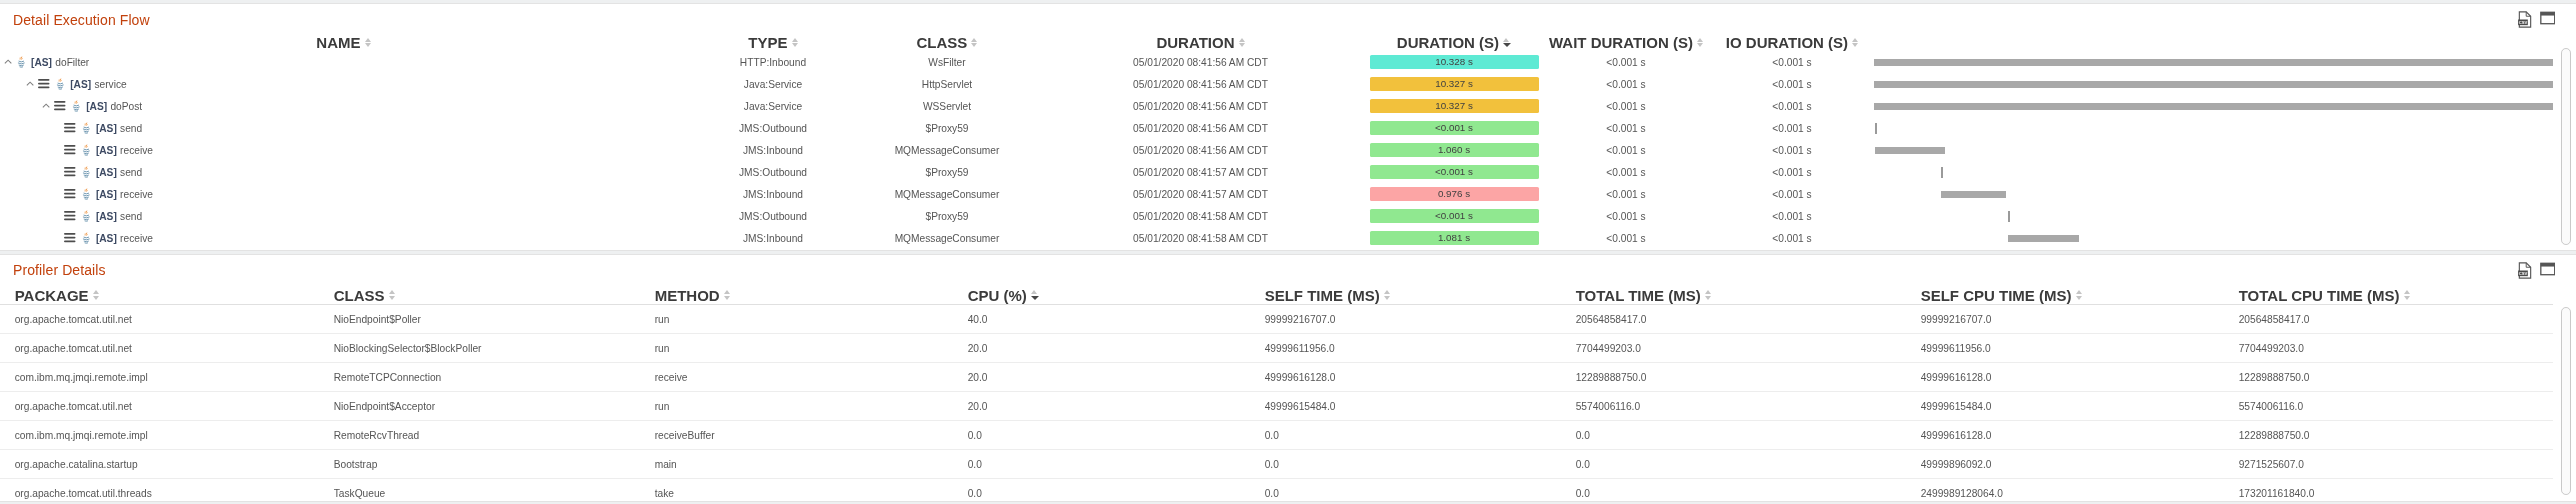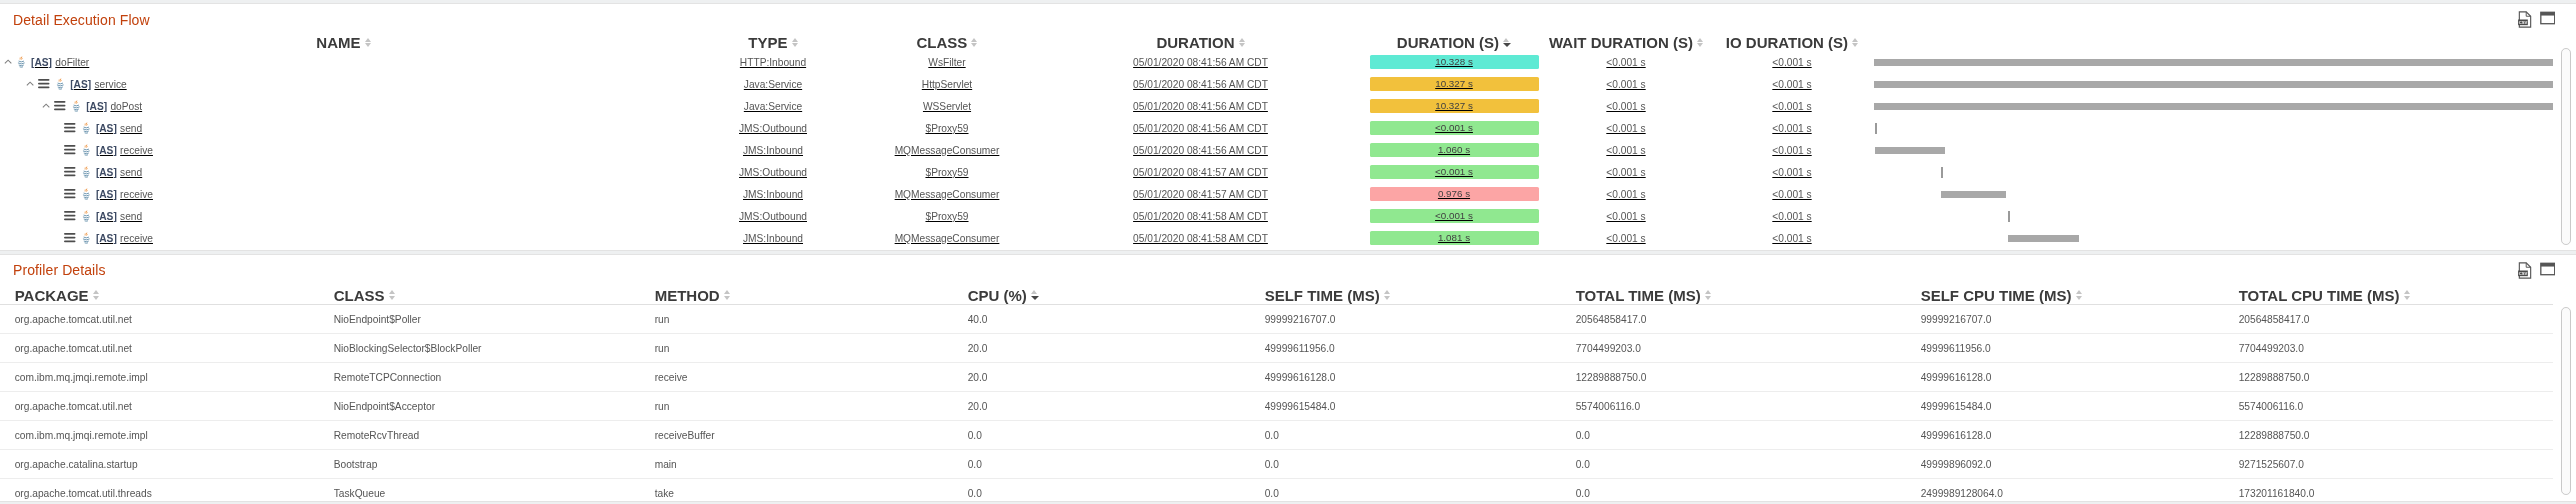--- a/index.html
+++ b/index.html
@@ -13,21 +13,21 @@
   #panel-flow{top:3.3px;height:246px;}
   #panel-profiler{top:254px;height:246px;}
   .panel-title{position:absolute;left:13px;top:7.4px;font-size:14px;color:#c2410c;letter-spacing:0.1px;}
   .panel-icons{position:absolute;right:21px;top:6.5px;display:flex;gap:7.4px;align-items:flex-start;}
   .icon-btn{cursor:pointer;display:inline-flex;}
 
   
   .flow-grid{display:grid;grid-template-columns:687px 172px 176px 331px 176px 168px 164px 679px;}
   #flow-header{position:absolute;top:29.5px;left:0;right:23px;}
   #flow-rows{position:absolute;top:47px;left:0;right:23px;bottom:1.6px;overflow:hidden;}
-  .flow-row{height:22px;text-decoration:underline;}
+  .flow-row{height:22px;}
   .flow-row .cell{display:flex;align-items:center;justify-content:center;font-size:10.2px;color:#555;white-space:nowrap;}
   .flow-row .name-cell{justify-content:flex-start;}
   .hcell{display:flex;align-items:center;font-size:15px;font-weight:bold;color:#3b3b3b;white-space:nowrap;}
   #flow-header .hcell{justify-content:center;}
   .sort{display:inline-flex;flex-direction:column;margin-left:4.1px;gap:1.6px;}
   .tri-up{width:0;height:0;border-left:3.3px solid transparent;border-right:3.3px solid transparent;border-bottom:4.1px solid #c4c4c4;}
   .tri-down{width:0;height:0;border-left:3.3px solid transparent;border-right:3.3px solid transparent;border-top:4.1px solid #c4c4c4;}
   .sort.active .tri-down{border-top-color:#474747;border-left-width:4.1px;border-right-width:4.1px;border-top-width:4.9px;}
   .caret{display:inline-flex;margin-right:4.1px;width:8.2px;}
   .burger{display:inline-flex;margin-right:5.7px;}

